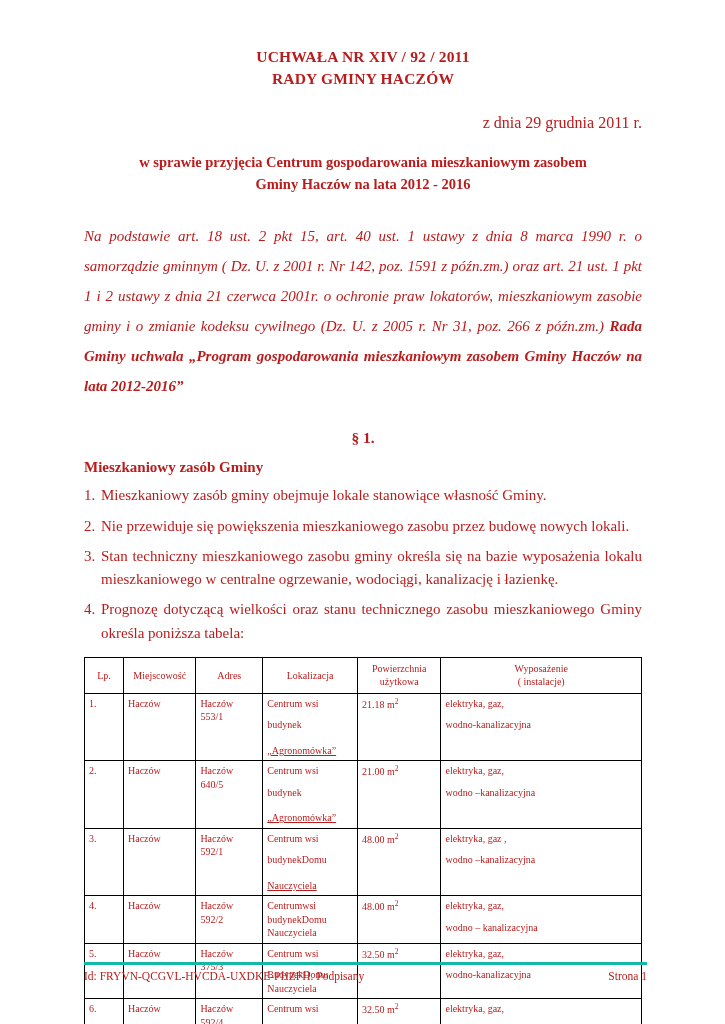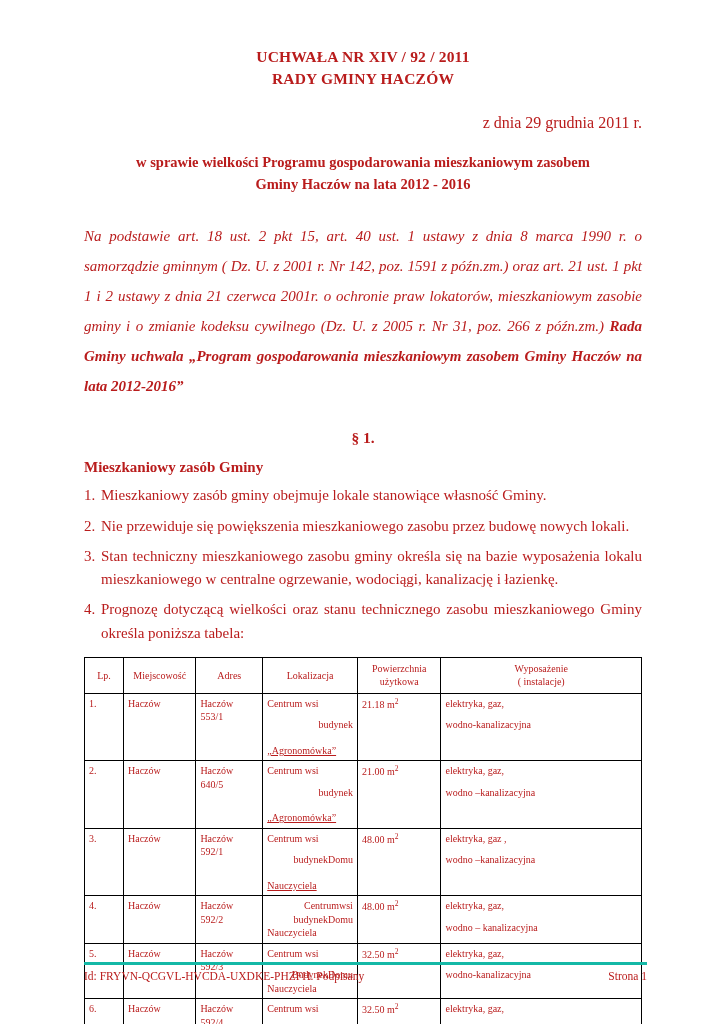--- a/index.html
+++ b/index.html
@@ -108,21 +108,21 @@
     padding: 4px 3px;
   }
   .col-lp { width: 7%; }
   .col-miejsc { width: 13%; }
   .col-adres { width: 12%; }
   .col-lokal { width: 17%; }
   .col-pow { width: 15%; }
   .col-wyp { width: 36%; }
   .cell-spread {
     display: flex;
-    justify-content: flex-end;
+    justify-content: flex-start;
   }
   .cell-line2 {
     margin-top: 8px;
   }
   .cell-line3 {
     margin-top: 12px;
     text-decoration: underline;
   }
   .wyp-line2 {
     margin-top: 8px;
@@ -150,21 +150,21 @@
   <div class="content">
 
     <div class="title-block">
       <span class="title-line">UCHWAŁA NR XIV / 92 / 2011</span>
       <span class="title-line">RADY GMINY HACZÓW</span>
     </div>
 
     <div class="date-line">z dnia 29 grudnia 2011 r.</div>
 
     <div class="subject-block">
-      <span class="title-line">w sprawie wielkości Programu gospodarowania mieszkaniowym zasobem</span>
+      <span class="title-line">w sprawie przyjęcia Centrum gospodarowania mieszkaniowym zasobem</span>
       <span class="title-line">Gminy Haczów na lata 2012 - 2016</span>
     </div>
 
     <div class="preamble">
       <span>Na podstawie art. 18 ust. 2 pkt 15, art. 40 ust. 1 ustawy z dnia 8 marca 1990 r. o samorządzie gminnym ( Dz. U. z 2001 r. Nr 142, poz. 1591 z późn.zm.) oraz art. 21 ust. 1 pkt 1 i 2 ustawy z dnia 21 czerwca 2001r. o ochronie praw lokatorów, mieszkaniowym zasobie gminy i o zmianie kodeksu cywilnego (Dz. U. z 2005 r. Nr 31, poz. 266 z późn.zm.) </span><b>Rada Gminy uchwala „Program gospodarowania mieszkaniowym zasobem Gminy Haczów na lata 2012-2016”</b>
     </div>
 
     <div class="para-section">§ 1.</div>
 
     <div class="sub-heading">Mieszkaniowy zasób Gminy</div>
@@ -296,21 +296,21 @@
             <div>elektryka, gaz,</div>
             <div class="wyp-line2">wodno – kanalizacyjna</div>
           </td>
         </tr>
 
         <tr>
           <td>5.</td>
           <td>Haczów</td>
           <td>
             <div>Haczów</div>
-            <div>592/3</div>
+            <div>375/3</div>
           </td>
           <td>
             <div>Centrum wsi</div>
             <div class="cell-line2 cell-spread">
               <span>Budynek</span>
               <span>Domu</span>
             </div>
             <div>Nauczyciela</div>
           </td>
           <td><span>32.50 m</span><sup class="unit">2</sup></td>

